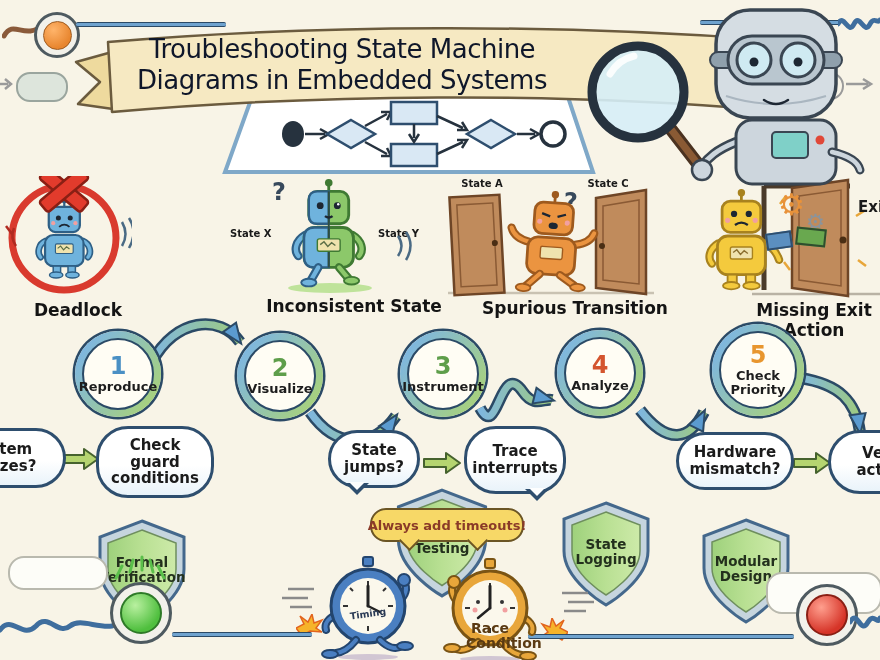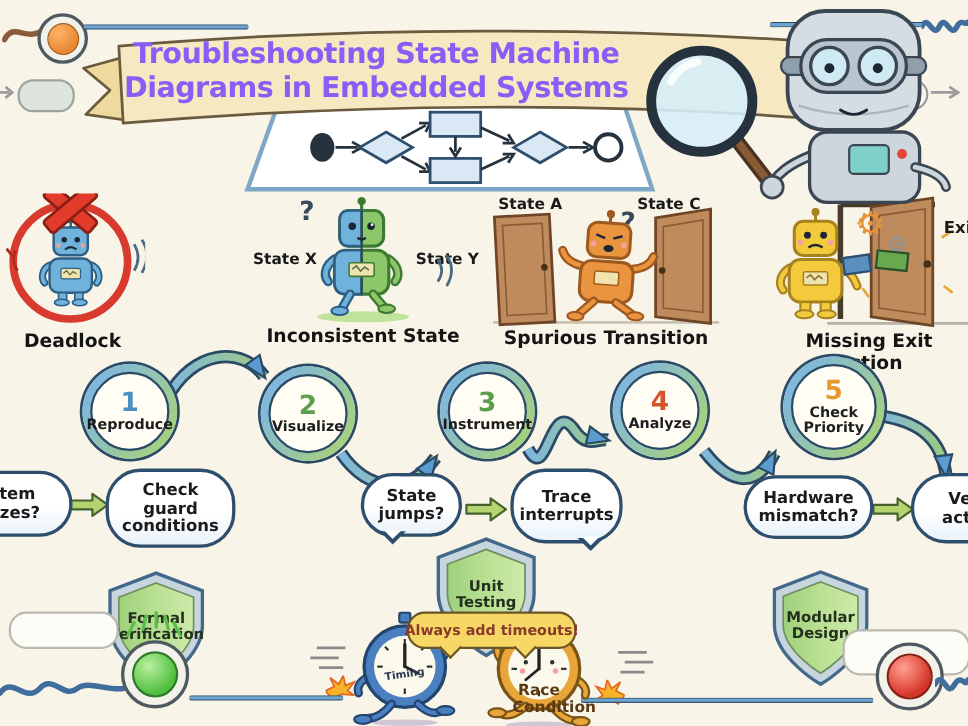--- a/index.html
+++ b/index.html
@@ -1,23 +1,23 @@
 <!DOCTYPE html>
 <html><head>
 <meta charset="utf-8">
 <style>
   html,body{margin:0;padding:0;}
   .canvas{position:relative;width:880px;height:660px;overflow:hidden;
     background:#f8f4e7;font-family:"DejaVu Sans","Liberation Sans",sans-serif;}
   .abs{position:absolute;}
   
-  .title{font-weight:bold;font-size:26px;line-height:1.18;color:#8b5cf6;text-align:center;letter-spacing:-0.5px;}
-  
-  .vlabel{font-size:17px;font-weight:bold;color:#141414;text-align:center;}
-  .tag{font-size:14px;font-weight:bold;color:#1a1a1a;white-space:nowrap;}
+  .title{font-weight:normal;font-size:26px;line-height:1.18;color:#0f172a;text-align:center;letter-spacing:-0.5px;}
+  
+  .vlabel{font-size:17px;font-weight:bold;color:#141414;text-align:center;padding-left:24px;}
+  .tag{font-size:10px;font-weight:bold;color:#1a1a1a;white-space:nowrap;}
   .qmark{font-size:24px;font-weight:bold;color:#37495c;}
   
   .ring{border-radius:50%;background:linear-gradient(125deg,#7fb7de 15%,#a6d080 85%);
     box-shadow:0 0 0 2.5px #2b4a66;padding:7px;box-sizing:border-box;}
   .ring-in{width:100%;height:100%;border-radius:50%;background:#fffdf4;border:2px solid #2b4a66;
     box-sizing:border-box;display:flex;flex-direction:column;align-items:center;justify-content:center;}
   .stepnum{font-size:24px;font-weight:bold;line-height:1;}
   .steplab{font-size:13px;font-weight:bold;color:#1d1d1d;text-align:center;line-height:1.05;margin-top:2px;}
   .n1{color:#4a90c4}.n2{color:#5e9e4a}.n3{color:#5e9e4a}.n4{color:#d4552e}.n5{color:#e8962e}
   
@@ -368,29 +368,36 @@
     </svg>
     <div class="shield-text">Formal Verification</div>
   </div>
   <div class="abs" style="left:390px;top:486px;width:104px;height:114px">
     <svg width="104" height="114" viewBox="0 0 100 110">
       <path d="M50 4 L92 20 L92 52 C92 82 50 106 50 106 C50 106 8 82 8 52 L8 20 Z" fill="#c6d5de" stroke="#44688c" stroke-width="3"></path>
       <path d="M50 13 L84 26 L84 52 C84 76 50 96 50 96 C50 96 16 76 16 52 L16 26 Z" fill="url(#sg1)" stroke="#6e8e5e" stroke-width="1.5"></path>
     </svg>
     <div class="shield-text">Unit Testing</div>
   </div>
+  <div class="abs" style="left:556px;top:499px;width:100px;height:110px">
+    <svg width="100" height="110" viewBox="0 0 100 110">
+      <path d="M50 4 L92 20 L92 52 C92 82 50 106 50 106 C50 106 8 82 8 52 L8 20 Z" fill="#c6d5de" stroke="#44688c" stroke-width="3"></path>
+      <path d="M50 13 L84 26 L84 52 C84 76 50 96 50 96 C50 96 16 76 16 52 L16 26 Z" fill="url(#sg1)" stroke="#6e8e5e" stroke-width="1.5"></path>
+    </svg>
+    <div class="shield-text">State Logging</div>
+  </div>
   <div class="abs" style="left:696px;top:516px;width:100px;height:110px">
     <svg width="100" height="110" viewBox="0 0 100 110">
       <path d="M50 4 L92 20 L92 52 C92 82 50 106 50 106 C50 106 8 82 8 52 L8 20 Z" fill="#c6d5de" stroke="#44688c" stroke-width="3"></path>
       <path d="M50 13 L84 26 L84 52 C84 76 50 96 50 96 C50 96 16 76 16 52 L16 26 Z" fill="url(#sg1)" stroke="#6e8e5e" stroke-width="1.5"></path>
     </svg>
     <div class="shield-text">Modular Design</div>
   </div>
 
-  <div class="abs note" style="left:370px;top:556px;width:150px;height:30px;z-index:3">
+  <div class="abs note" style="left:370px;top:508px;width:150px;height:30px;z-index:3">
     <span>Always add timeouts!</span>
     <span class="note-tail" style="left:30px"></span>
     <span class="note-tail" style="left:98px"></span>
   </div>
 
   <svg class="abs" style="left:282px;top:586px" width="34" height="24">
     <path d="M6 3 H32 M0 12 H26 M8 21 H30" stroke="#8a8a8a" stroke-width="2.5"></path>
   </svg>
   <svg class="abs" style="left:560px;top:590px" width="34" height="24">
     <path d="M2 3 H28 M8 12 H34 M4 21 H26" stroke="#8a8a8a" stroke-width="2.5"></path>

